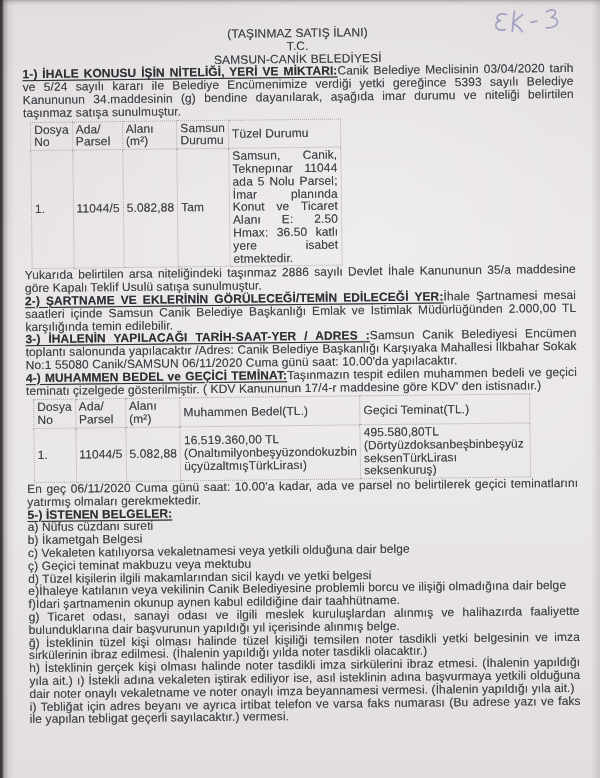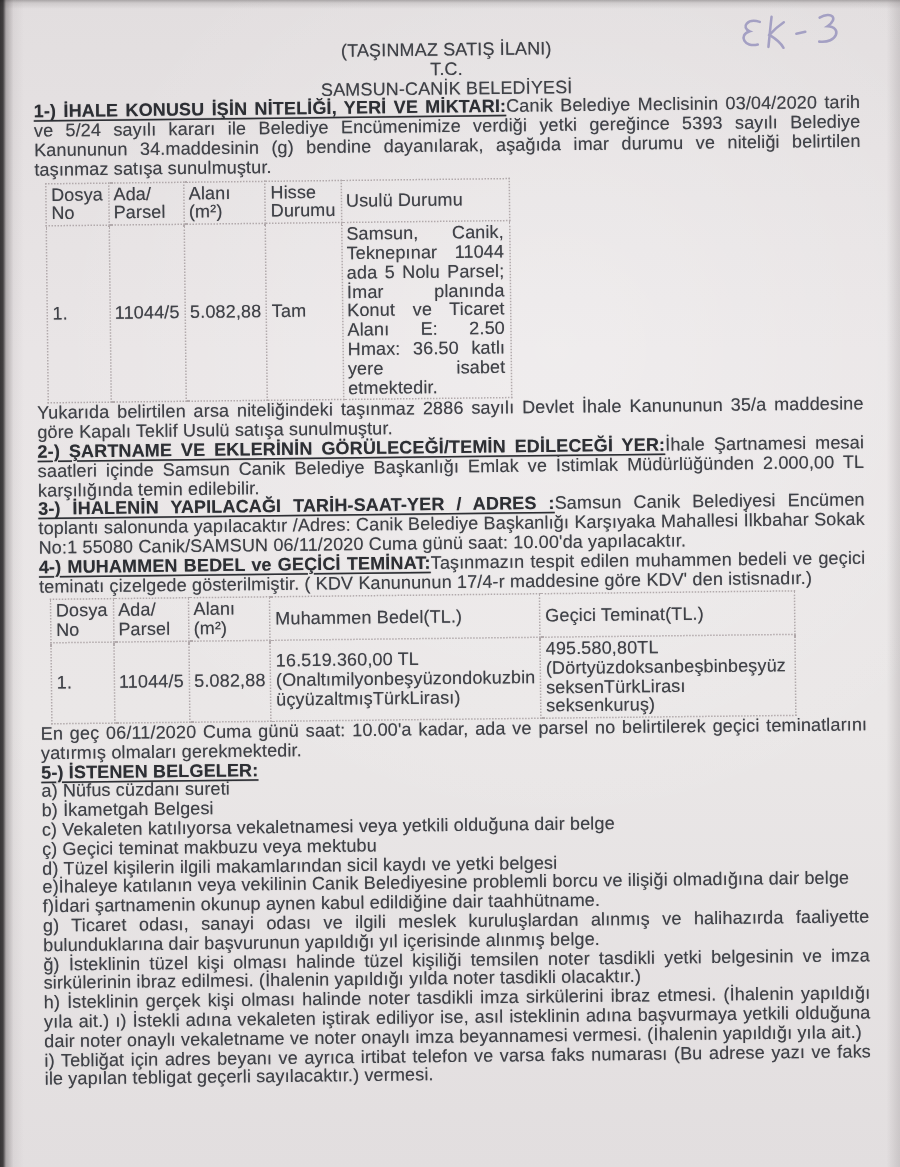--- a/index.html
+++ b/index.html
@@ -61,22 +61,22 @@
         <col style="width:50px">
         <col style="width:52px">
         <col style="width:48px">
         <col style="width:112px">
       </colgroup>
     <tbody>
         <tr>
       <th>Dosya No</th>
       <th>Ada/ Parsel</th>
       <th>Alanı (m²)</th>
-      <th>Hisse Durumu</th>
-      <th>Usulü Durumu</th>
+      <th>Samsun Durumu</th>
+      <th>Tüzel Durumu</th>
     </tr>
     <tr>
       <td>1.</td>
       <td>11044/5</td>
       <td>5.082,88</td>
       <td>Tam</td>
       <td class="justify">Samsun, Canik, Teknepınar 11044 ada 5 Nolu Parsel; İmar planında Konut ve Ticaret Alanı E: 2.50 Hmax: 36.50 katlı yere isabet etmektedir.</td>
     </tr>
   </tbody>
     </table>

